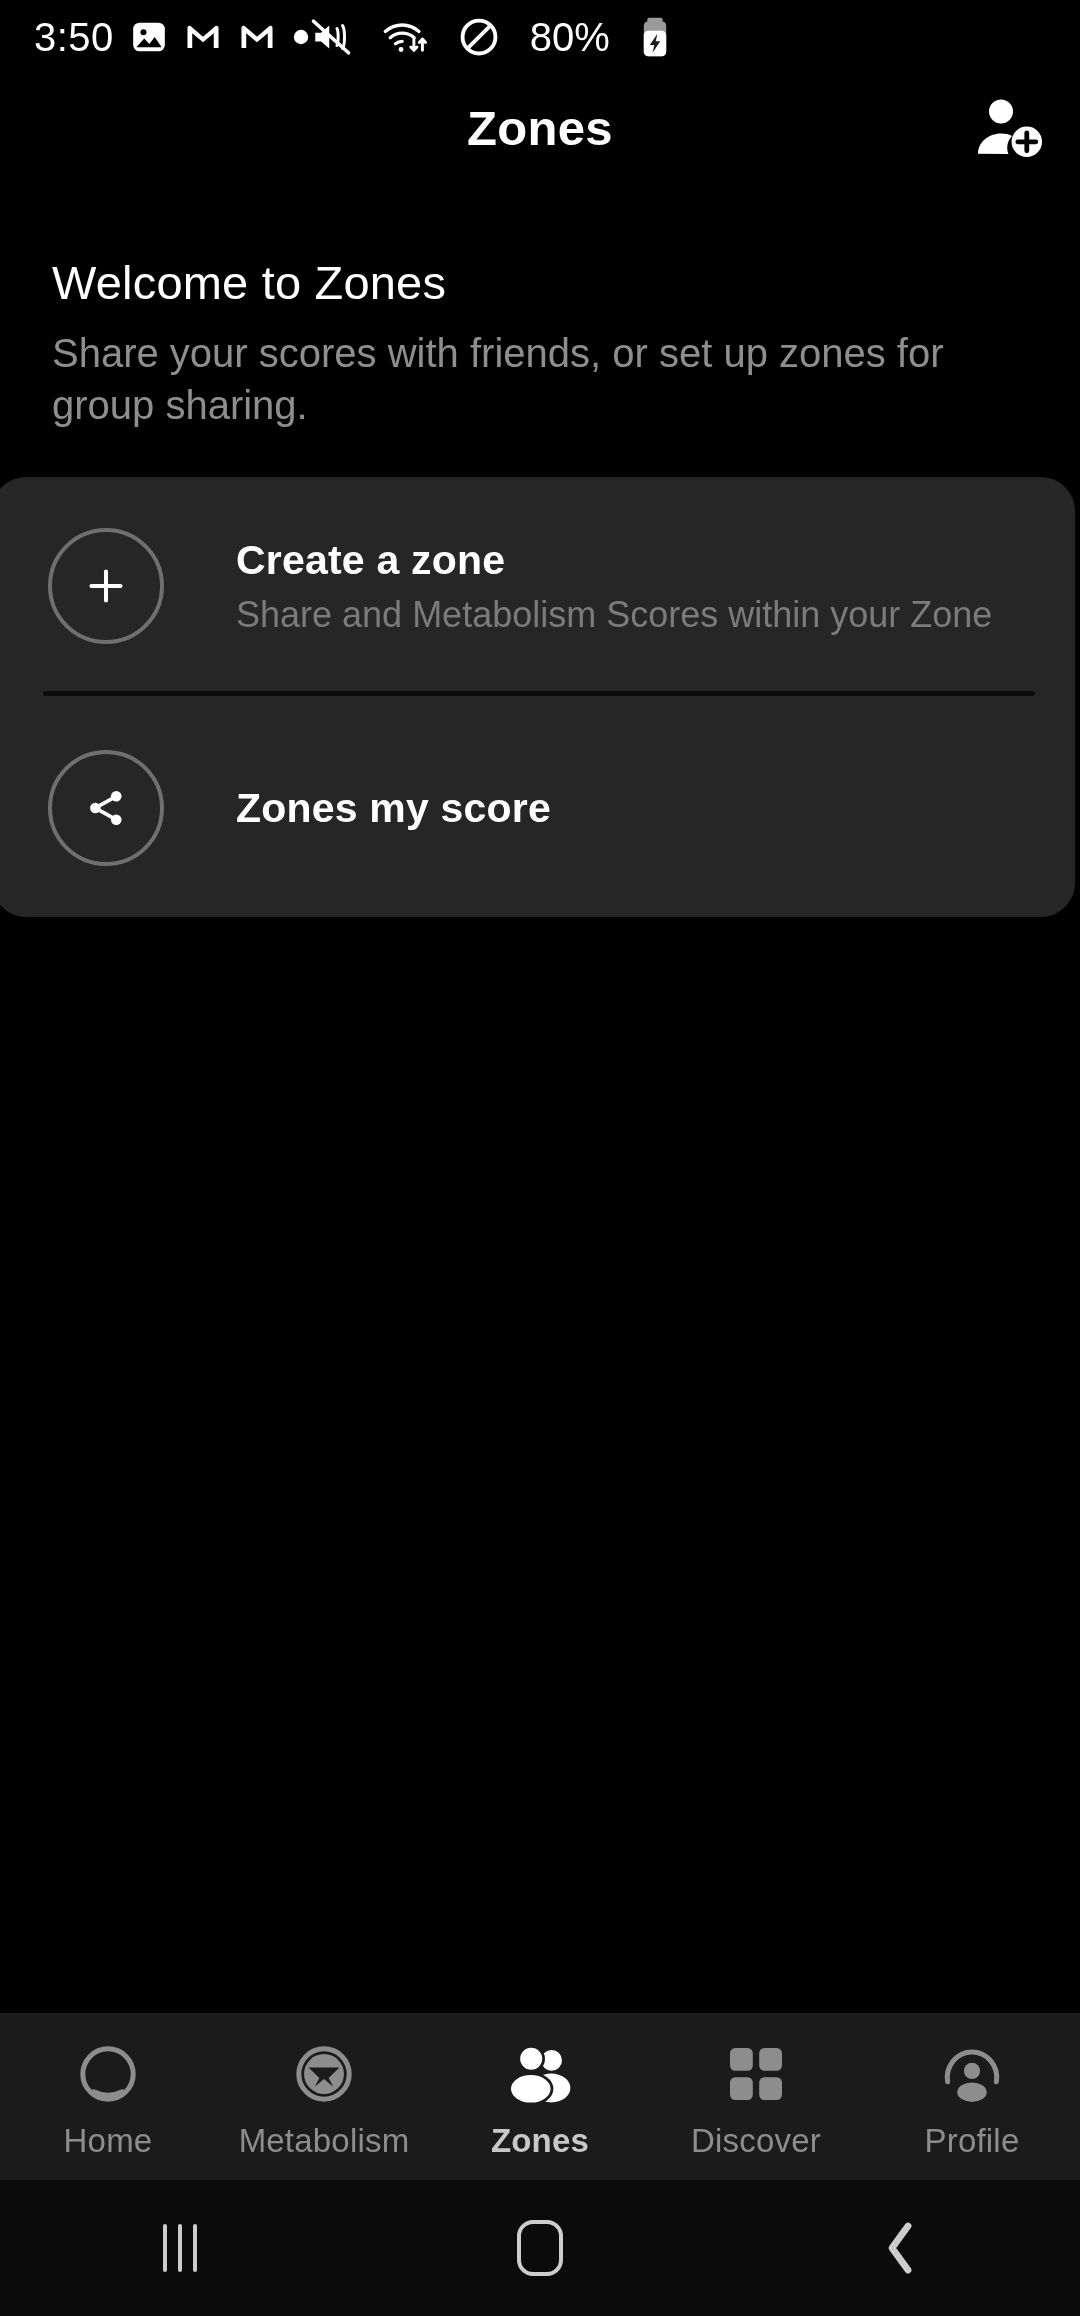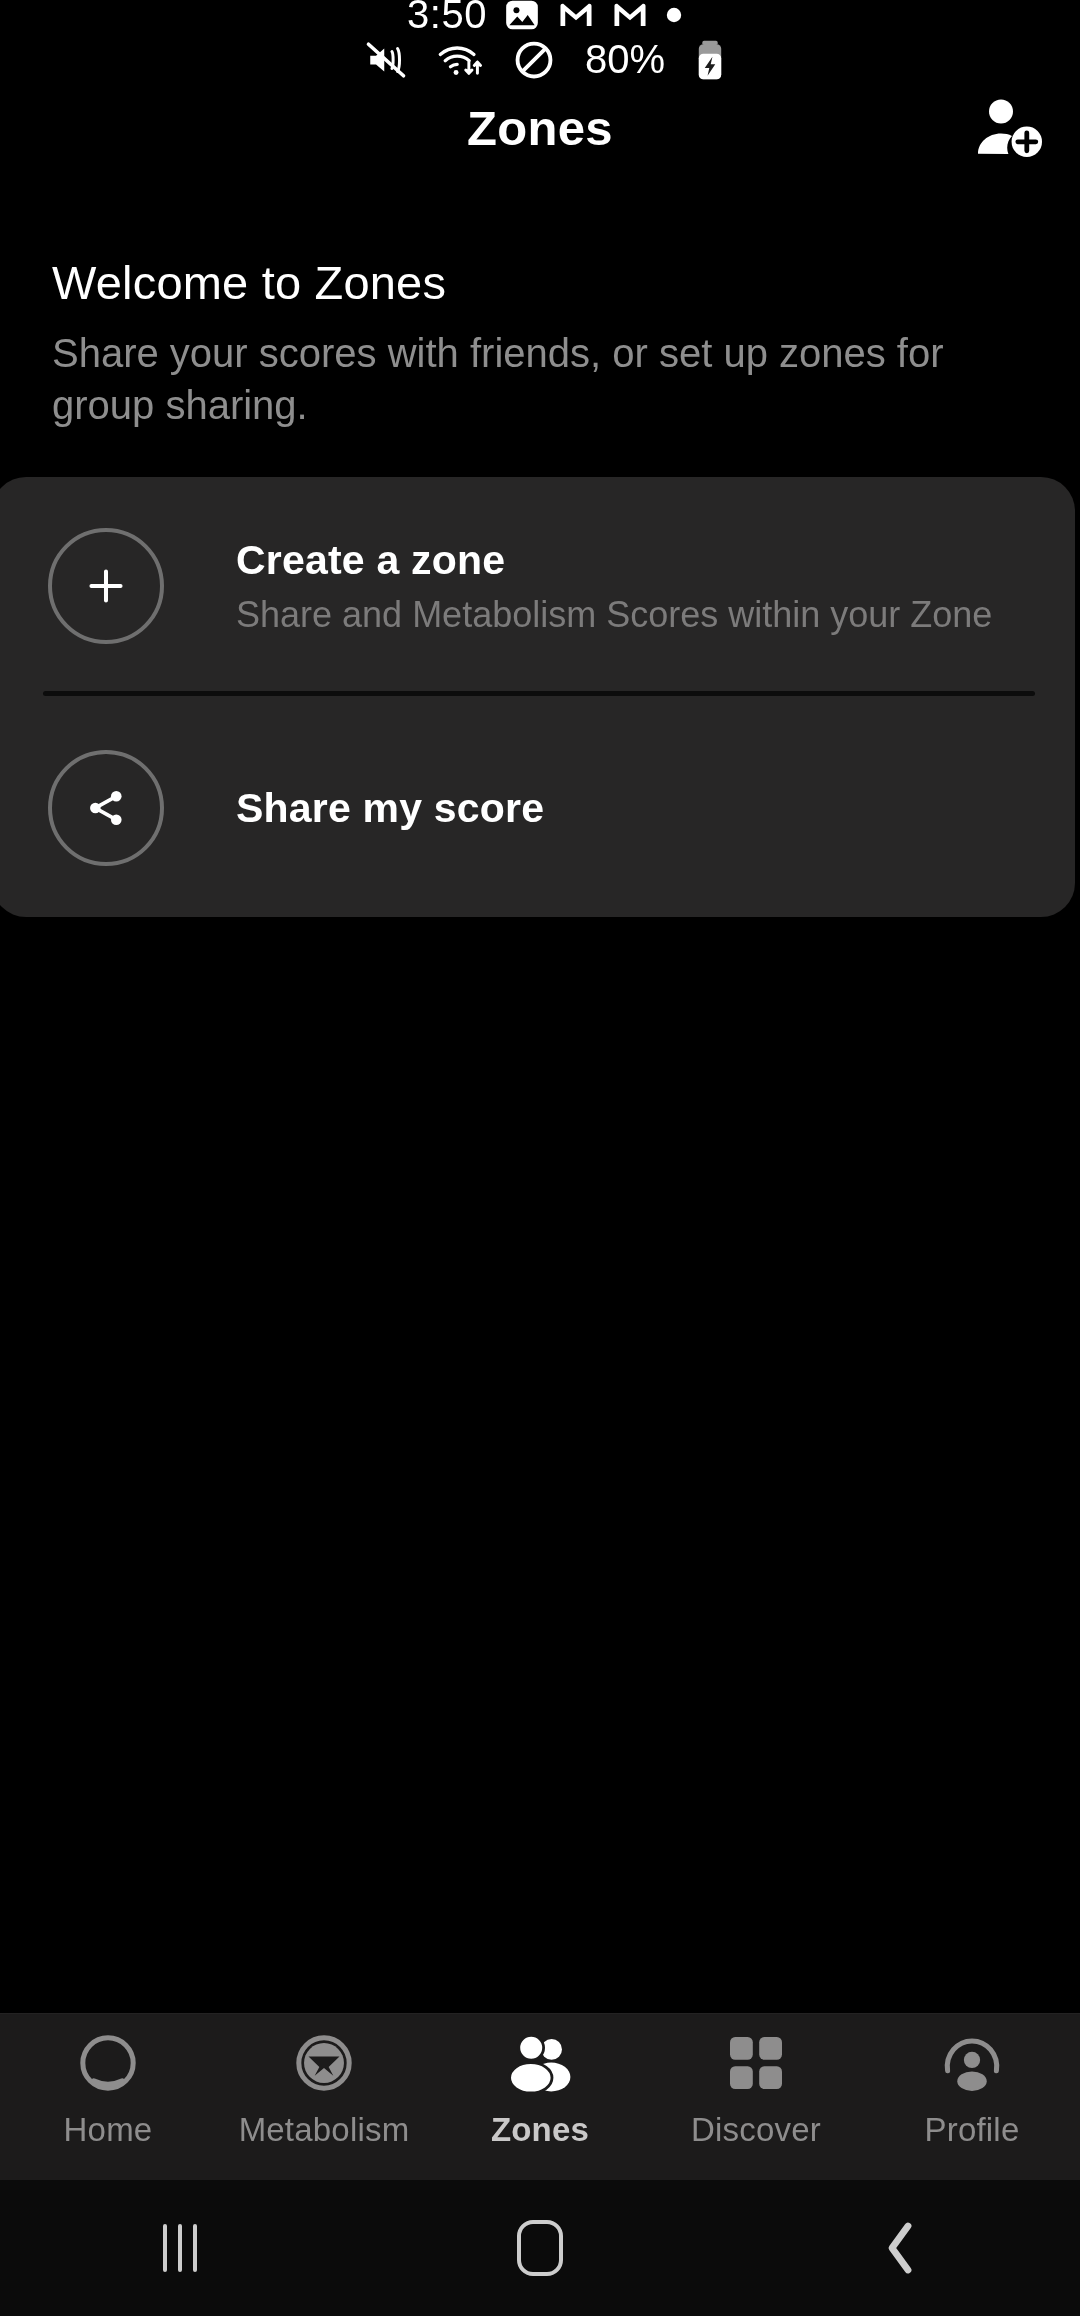--- a/index.html
+++ b/index.html
@@ -7,23 +7,22 @@
     width:1080px; height:2316px;
     background:#000;
     font-family:"Liberation Sans", sans-serif;
     overflow:hidden;
   }
   #screen{ position:relative; width:1080px; height:2316px; background:#000; }
 
   
   #status-bar{
     position:absolute; top:0; left:0; width:1080px; height:74px;
-    display:flex; align-items:center; justify-content:center;
+    display:flex; align-items:center; justify-content:flex-start;
     padding:0 24px 0 34px;
-    flex-direction:column;
   }
   .sb-left{ display:flex; align-items:center; gap:16px; }
   .sb-right{ display:flex; align-items:center; gap:30px; }
   #status-clock{ color:#fff; font-size:40px; letter-spacing:.5px; }
   .sb-icon{ display:flex; align-items:center; justify-content:center; }
   #battery-text{ color:#fff; font-size:40px; letter-spacing:0px; }
 
   
   #app-header{
     position:absolute; top:74px; left:0; width:1080px; height:108px;
@@ -76,21 +75,21 @@
   }
 
   
   #bottom-nav{
     position:absolute; left:0; top:2013px; width:1080px; height:167px;
     background:#1c1b1b;
     display:flex; align-items:flex-start;
     border-top:1px solid #232222;
   }
   .nav-item{
-    flex:1; height:167px; padding-top:11px;
+    flex:1; height:167px; padding-top:22px;
     display:flex; flex-direction:column; align-items:center; gap:10px;
   }
   .nav-icon{ height:76px; display:flex; align-items:center; justify-content:center; }
   .nav-label{ font-size:33px; color:#8e8d8d; font-weight:400; letter-spacing:.2px; }
   .nav-item.active .nav-label{ color:#c9c8c8; font-weight:bold; }
 
   
   #system-nav{
     position:absolute; left:0; top:2180px; width:1080px; height:136px;
     background:#0b0b0b; display:flex; align-items:center;
@@ -205,21 +204,21 @@
     <div class="action-row" id="row-share-score">
       <div class="row-icon">
         <svg width="44" height="44" viewBox="0 0 24 24">
           <circle cx="17.6" cy="5.6" r="2.9" fill="#fff"></circle>
           <circle cx="6.2" cy="12" r="2.9" fill="#fff"></circle>
           <circle cx="17.6" cy="18.4" r="2.9" fill="#fff"></circle>
           <path d="M15.1 7L8.7 10.6M8.7 13.4l6.4 3.6" stroke="#fff" stroke-width="2" stroke-linecap="round"></path>
         </svg>
       </div>
       <div class="row-text">
-        <div class="row-title">Share my score</div>
+        <div class="row-title">Zones my score</div>
       </div>
     </div>
   </div>
 
   <div id="bottom-nav">
 
     <div class="nav-item">
       <div class="nav-icon">
         <svg width="62" height="62" viewBox="0 0 32 32">
           <circle cx="16" cy="16" r="13" stroke="#8e8d8d" stroke-width="2.6" fill="none"></circle>

